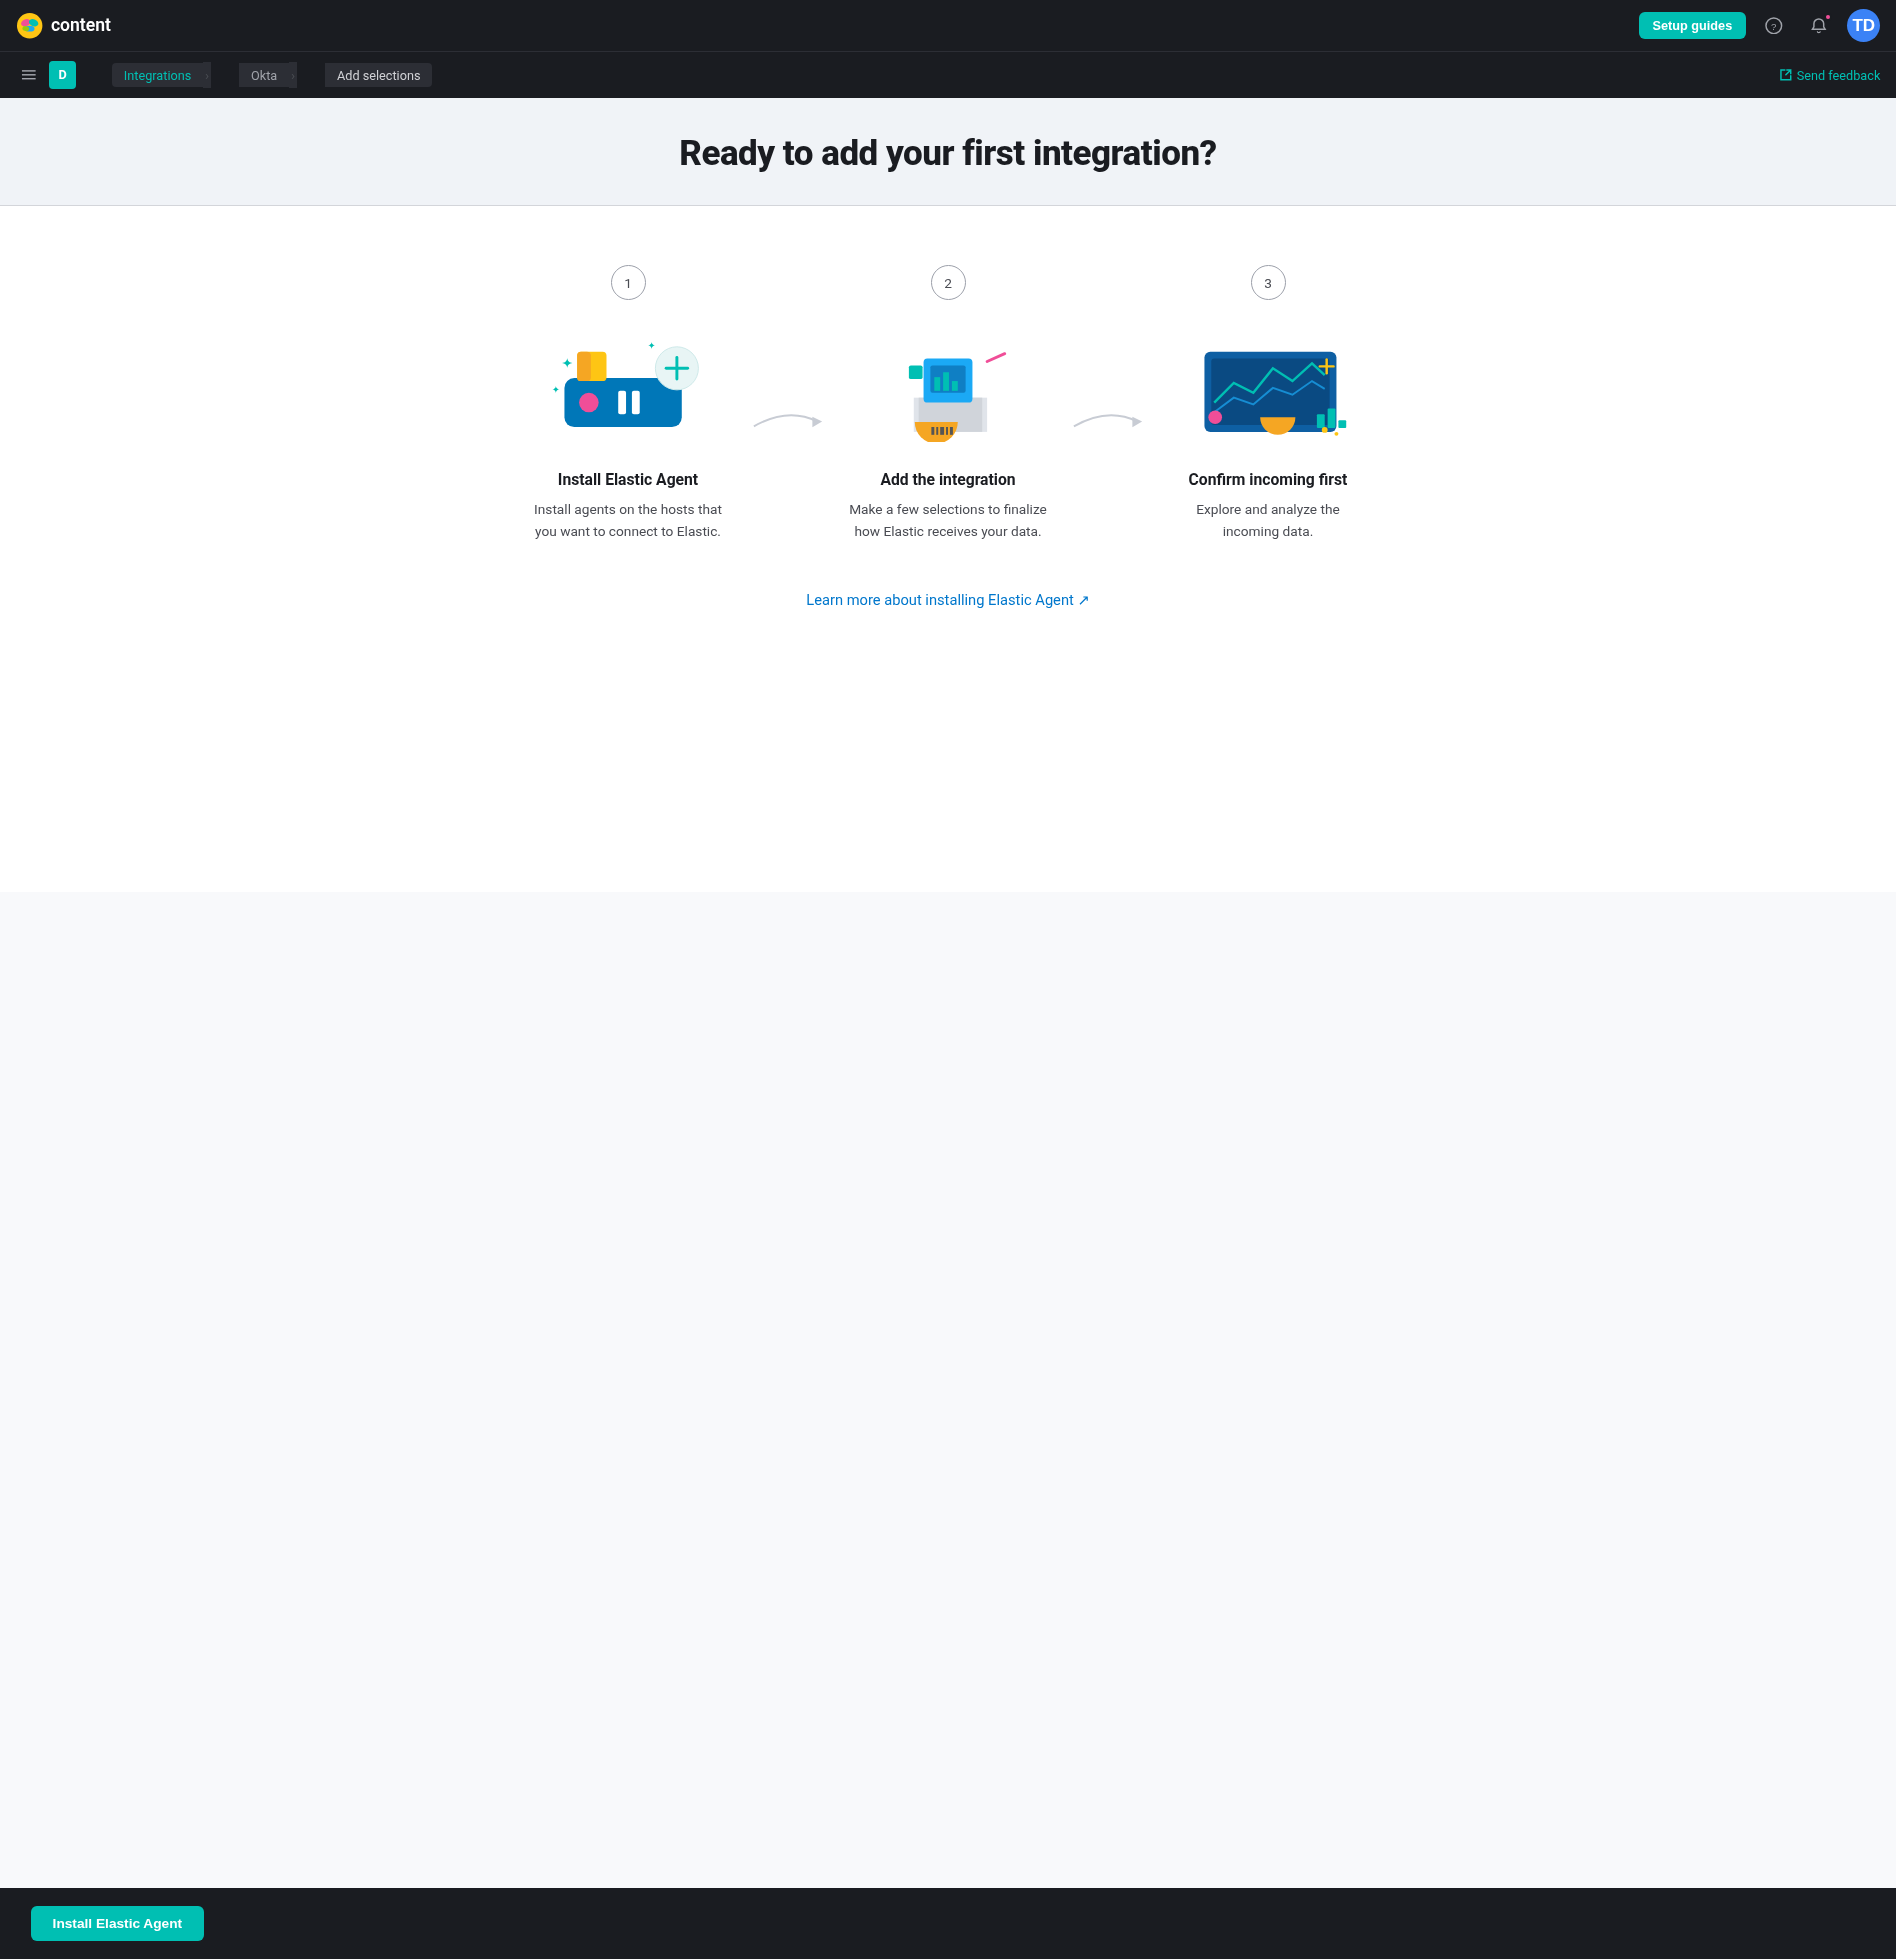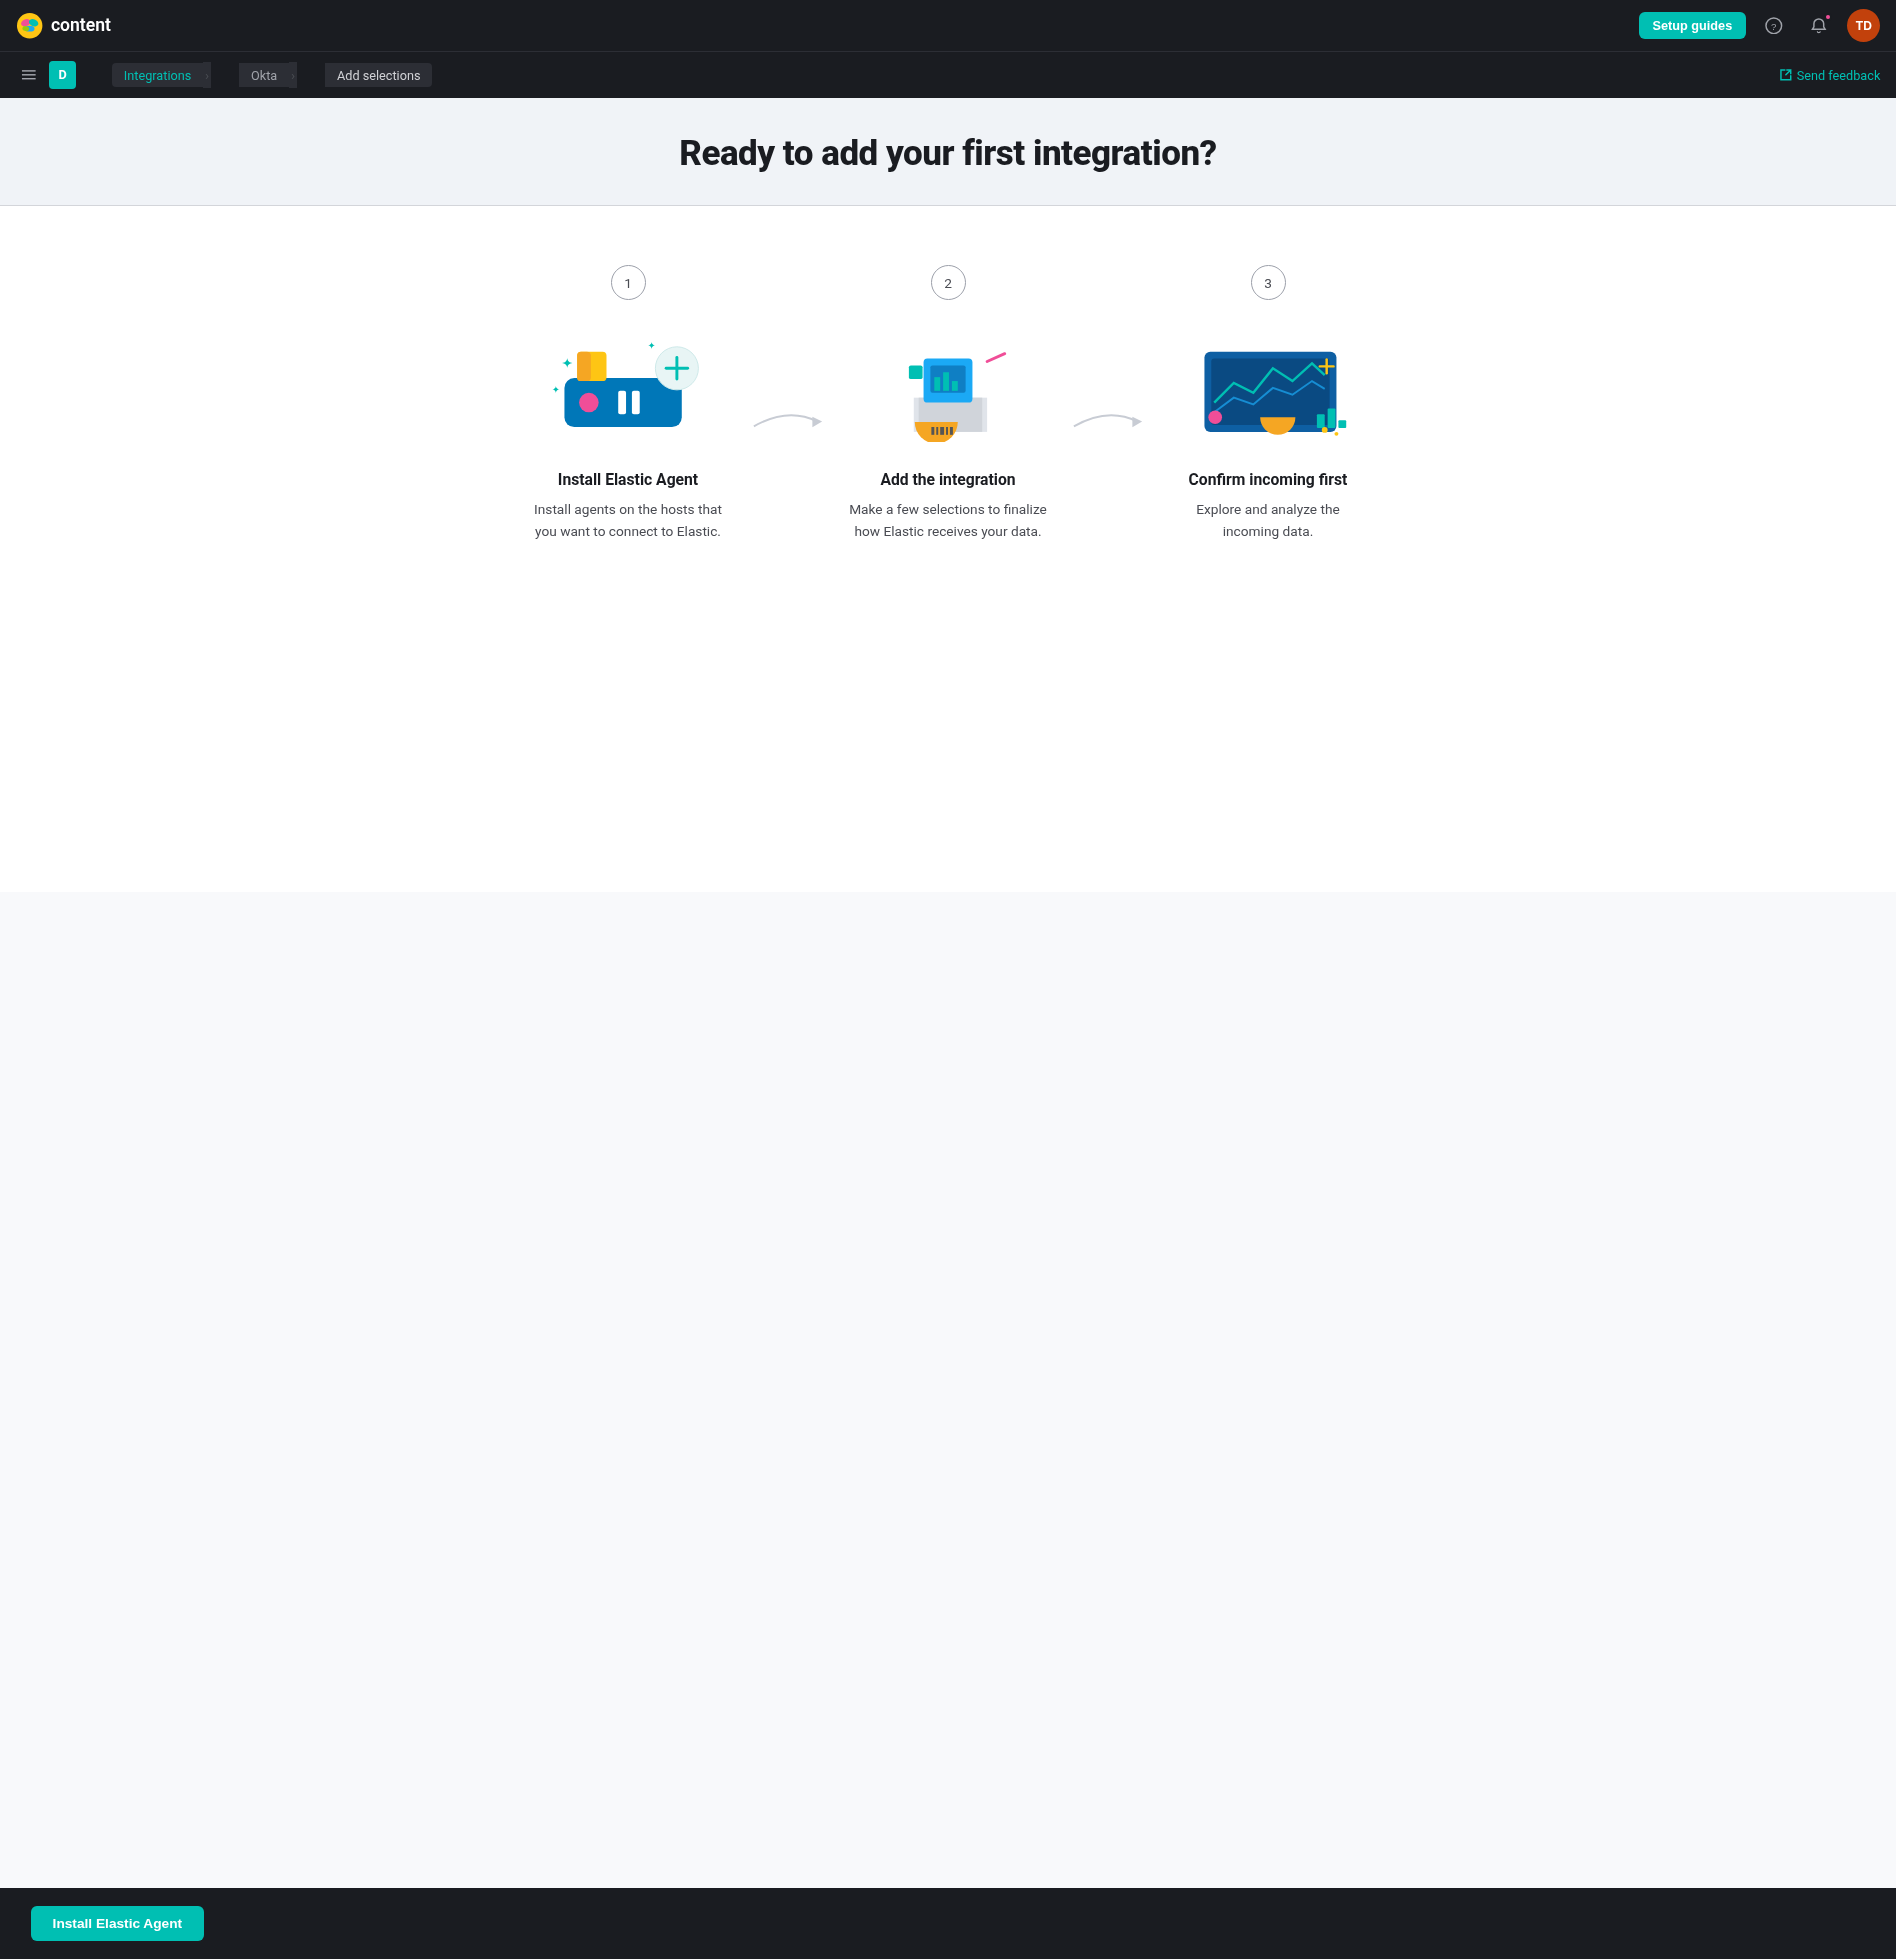--- a/index.html
+++ b/index.html
@@ -92,25 +92,25 @@
       width: 7.8px;
       height: 7.8px;
       background: #f04e98;
       border-radius: 50%;
       border: 2px solid #1a1c21;
     }
     .avatar-btn {
       width: 33px;
       height: 33px;
       border-radius: 50%;
-      background: #c2410c;
+      background: #3b82f6;
       border: none;
       cursor: pointer;
       color: white;
-      font-size: 12px;
+      font-size: 17px;
       font-weight: 700;
       display: flex;
       align-items: center;
       justify-content: center;
     }
 
     
     .breadcrumb-bar {
       background: #1a1c21;
       border-top: 1px solid #2c2e35;
@@ -484,19 +484,24 @@
           <circle cx="148" cy="108" r="3" fill="#FEC514"></circle>
           <circle cx="160" cy="112" r="2" fill="#FEC514"></circle>
         </svg>
       </div>
       <div class="step-title">Confirm incoming first</div>
       <div class="step-desc">Explore and analyze the incoming data.</div>
     </div>
 
   </div>
 
+  <div class="learn-more-section">
+    <a class="learn-more-link" href="#">
+      <span>Learn more about installing Elastic Agent ↗</span>
+    </a>
+  </div>
 
 </div>
 
 <div class="bottom-bar">
   <button class="install-agent-btn">Install Elastic Agent</button>
 </div>
 
 
 </body></html>

